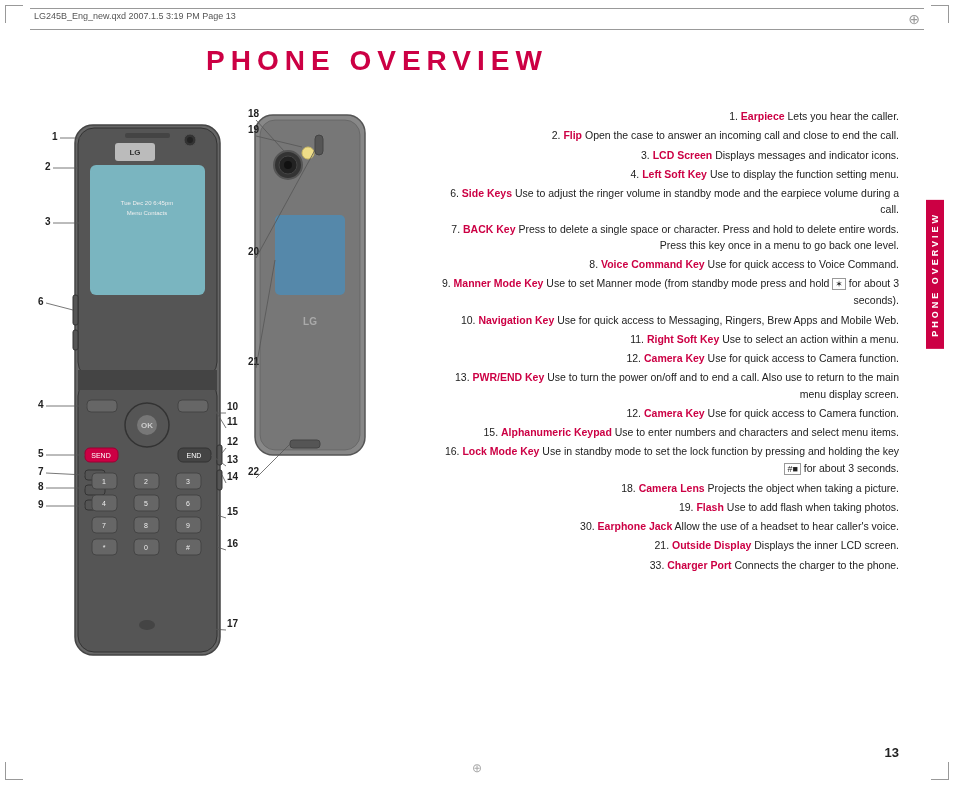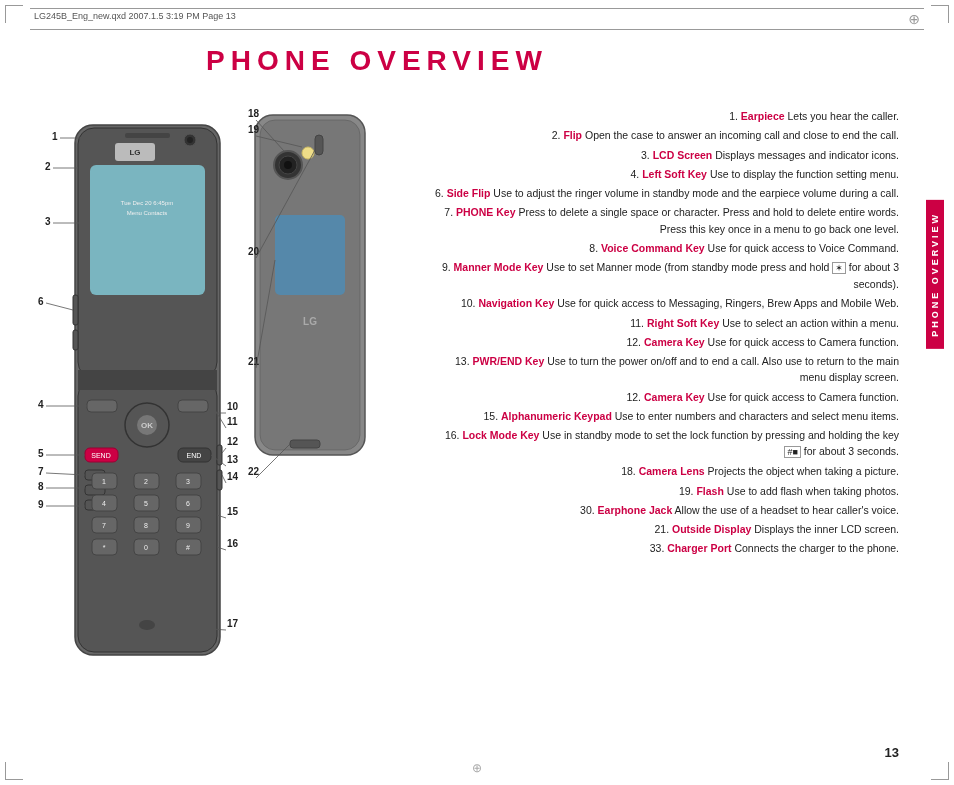--- a/index.html
+++ b/index.html
@@ -300,22 +300,22 @@
 
   </svg>
 </div>
 
 <div class="description">
   <ol>
     <li><span class="item-num">1. </span><span class="highlight">Earpiece</span> Lets you hear the caller.</li>
     <li><span class="item-num">2. </span><span class="highlight">Flip</span> Open the case to answer an incoming call and close to end the call.</li>
     <li><span class="item-num">3. </span><span class="highlight">LCD Screen</span> Displays messages and indicator icons.</li>
     <li><span class="item-num">4. </span><span class="highlight">Left Soft Key</span> Use to display the function setting menu.</li>
-    <li><span class="item-num">6. </span><span class="highlight">Side Flip</span> Use to adjust the ringer volume in standby mode and the earpiece volume during a call.</li>
-    <li><span class="item-num">7. </span><span class="highlight">PHONE Key</span> Press to delete a single space or character. Press and hold to delete entire words. Press this key once in a menu to go back one level.</li>
+    <li><span class="item-num">6. </span><span class="highlight">Side Keys</span> Use to adjust the ringer volume in standby mode and the earpiece volume during a call.</li>
+    <li><span class="item-num">7. </span><span class="highlight">BACK Key</span> Press to delete a single space or character. Press and hold to delete entire words. Press this key once in a menu to go back one level.</li>
     <li><span class="item-num">8. </span><span class="highlight">Voice Command Key</span> Use for quick access to Voice Command.</li>
     <li><span class="item-num">9. </span><span class="highlight">Manner Mode Key</span> Use to set Manner mode (from standby mode press and hold <span style="border:1px solid #999; padding:0 2px; font-size:9px;">✶</span> for about 3 seconds).</li>
     <li><span class="item-num">10. </span><span class="highlight">Navigation Key</span> Use for quick access to Messaging, Ringers, Brew Apps and Mobile Web.</li>
     <li><span class="item-num">11. </span><span class="highlight">Right Soft Key</span> Use to select an action within a menu.</li>
     <li><span class="item-num">12. </span><span class="highlight">Camera Key</span> Use for quick access to Camera function.</li>
     <li><span class="item-num">13. </span><span class="highlight">PWR/END Key</span> Use to turn the power on/off and to end a call. Also use to return to the main menu display screen.</li>
     <li><span class="item-num">12. </span><span class="highlight">Camera Key</span> Use for quick access to Camera function.</li>
     <li><span class="item-num">15. </span><span class="highlight">Alphanumeric Keypad</span> Use to enter numbers and characters and select menu items.</li>
     <li><span class="item-num">16. </span><span class="highlight">Lock Mode Key</span> Use in standby mode to set the lock function by pressing and holding the key <span style="border:1px solid #999; padding:0 2px; font-size:9px;">#■</span> for about 3 seconds.</li>
     <li><span class="item-num">18. </span><span class="highlight">Camera Lens</span> Projects the object when taking a picture.</li>

